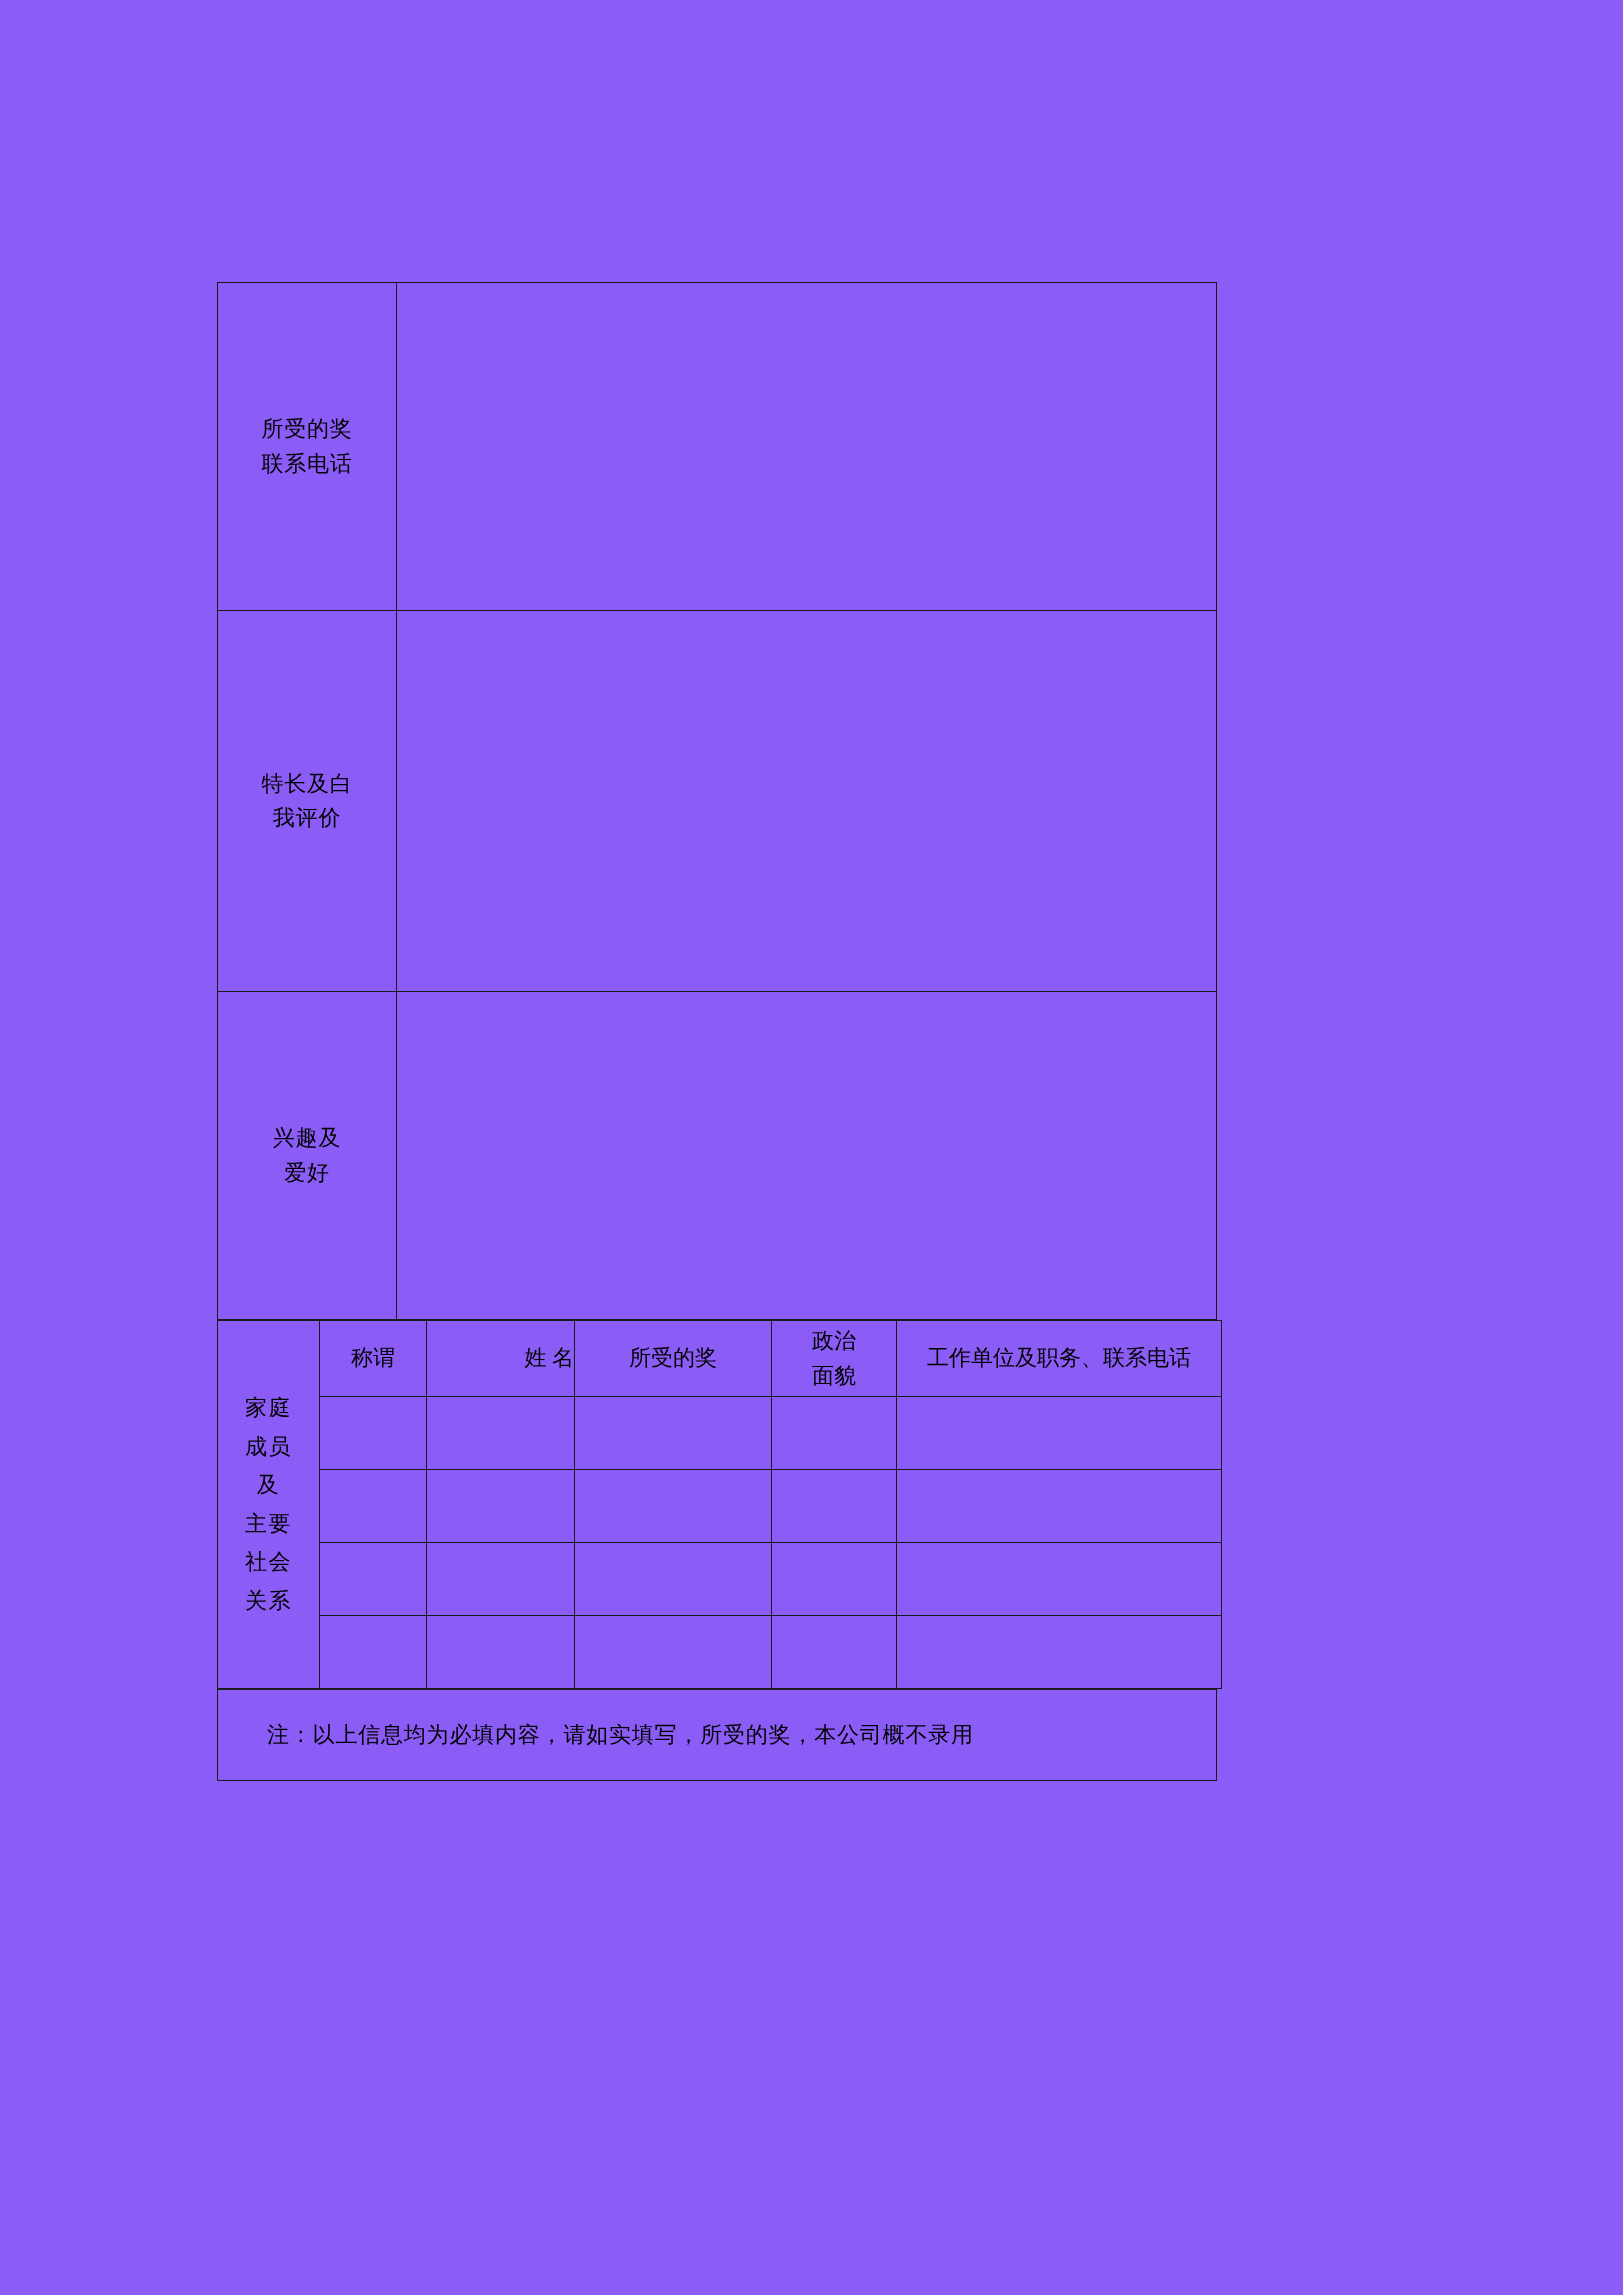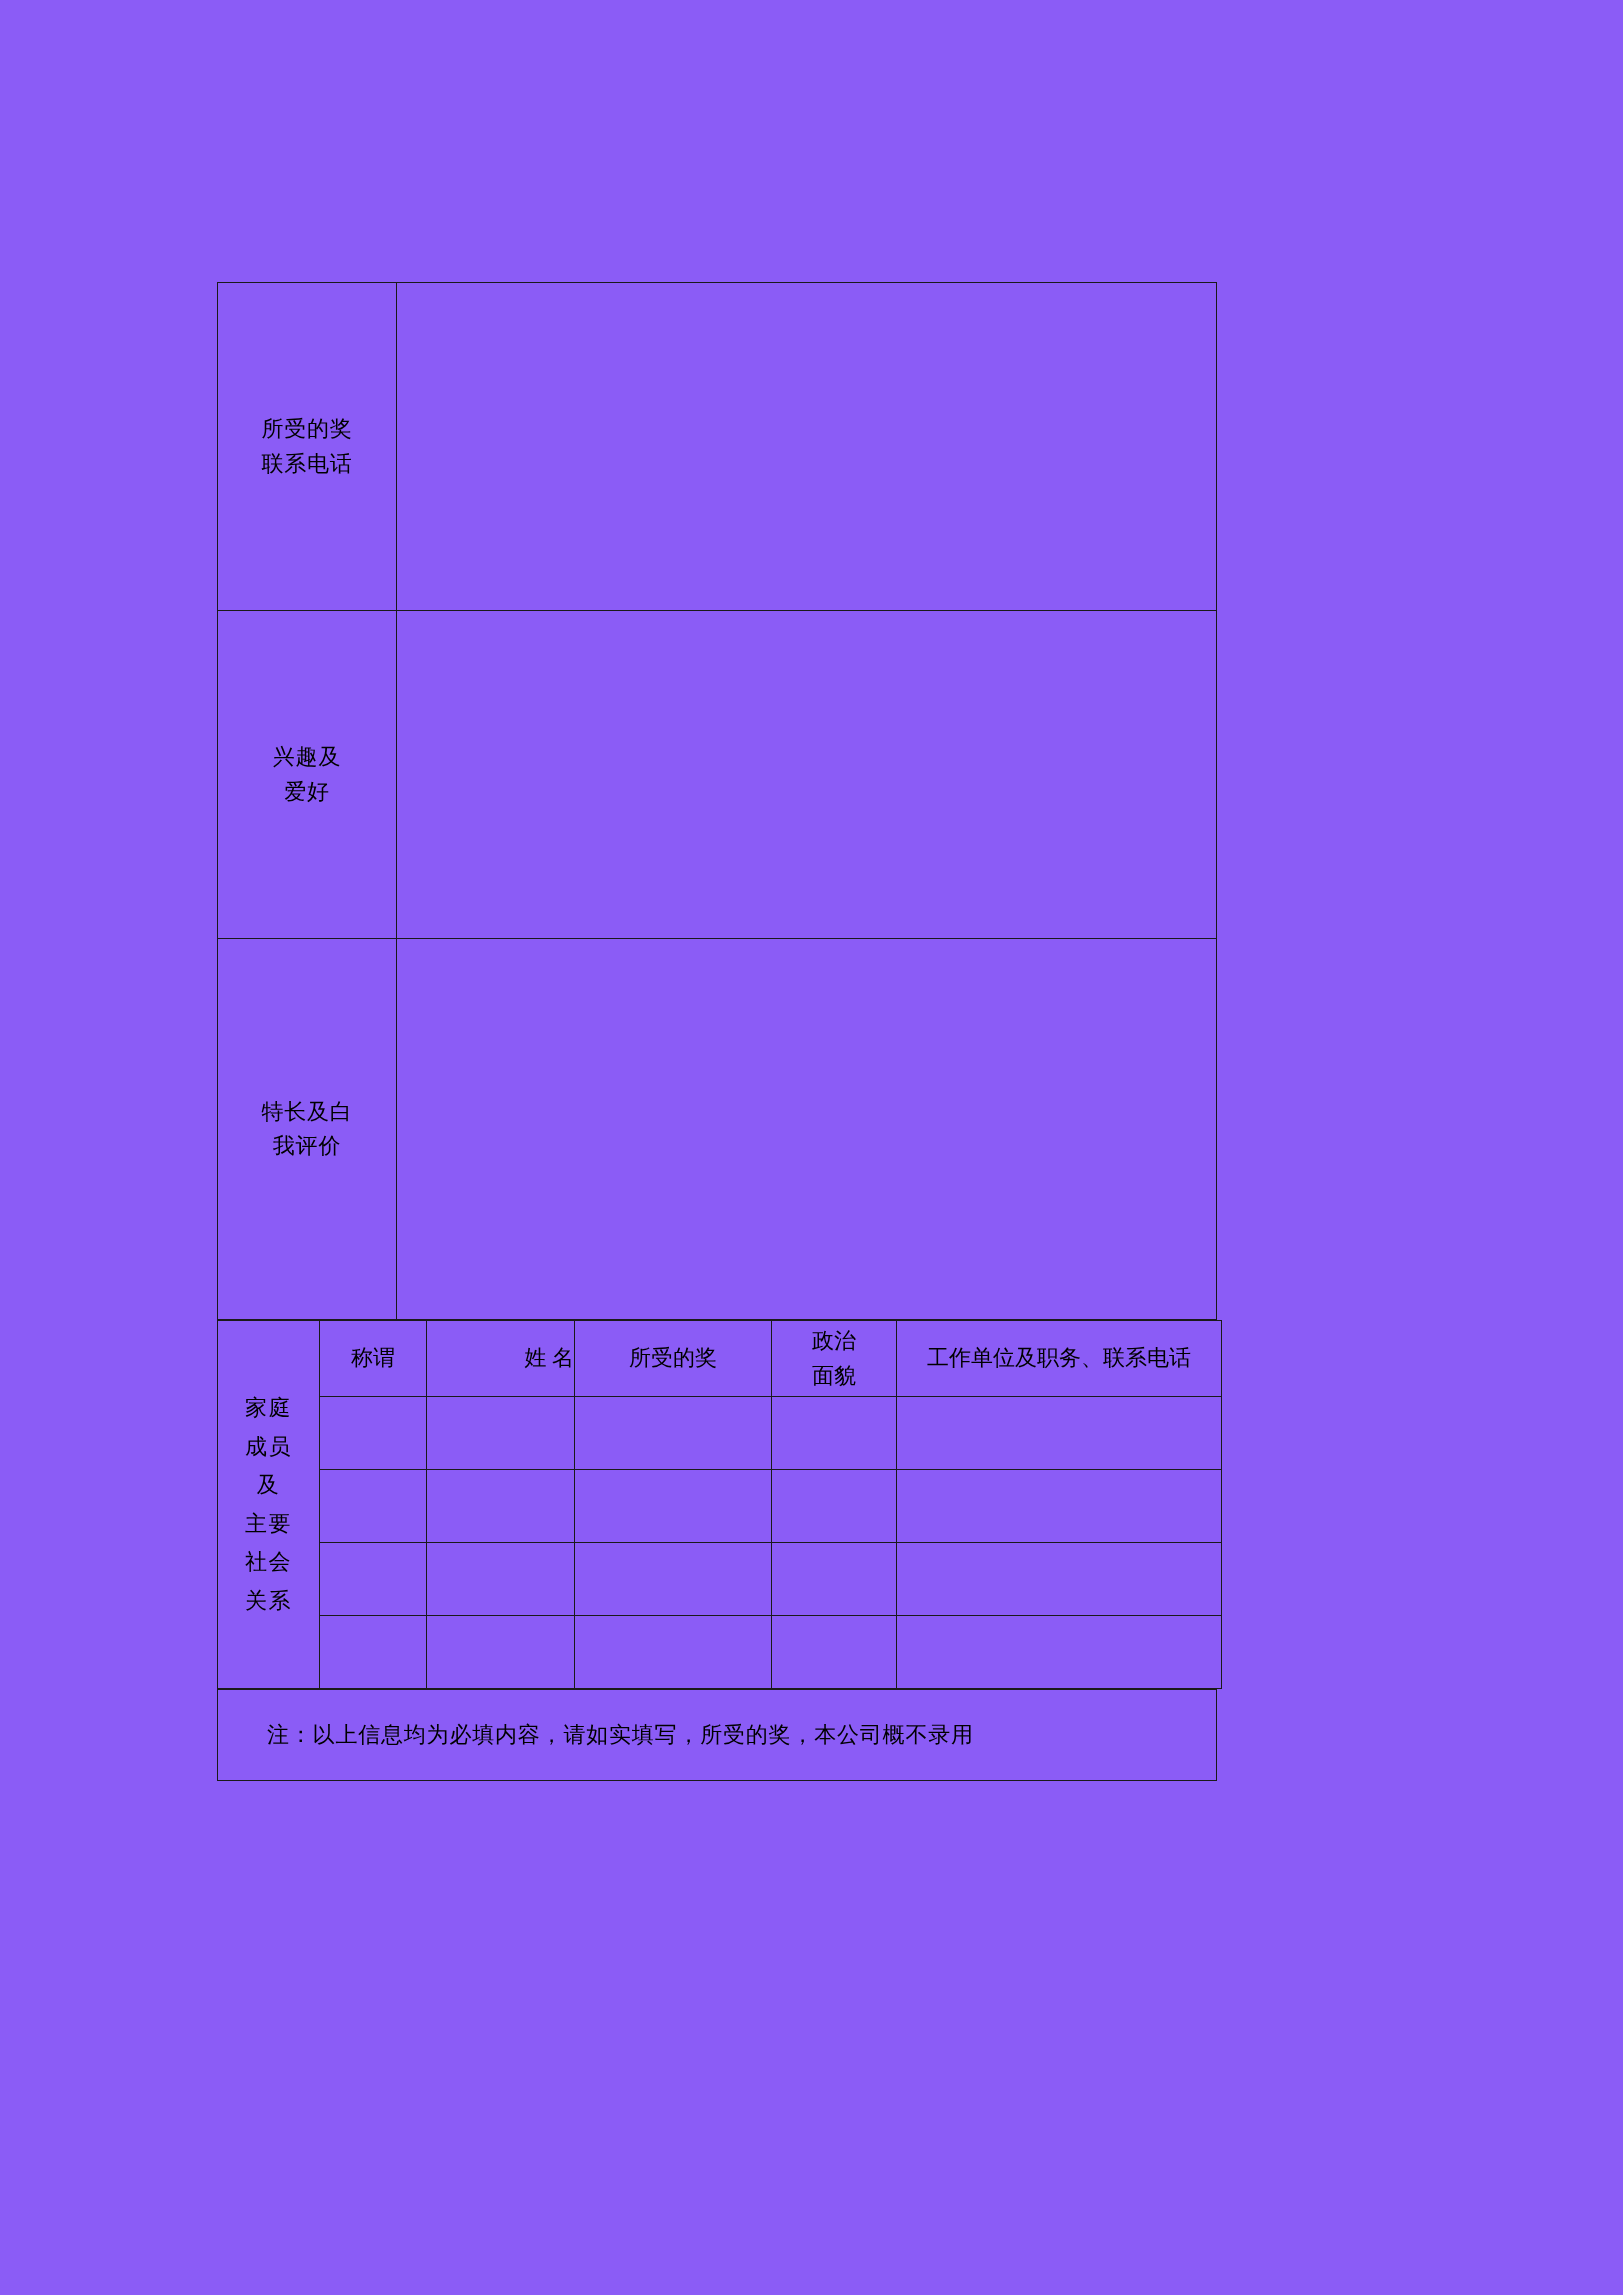--- a/index.html
+++ b/index.html
@@ -103,31 +103,31 @@
       <tbody>
         <tr>
           <td class="label-cell">
             <span class="lbl">所受的奖</span>
             <span class="lbl">联系电话</span>
           </td>
           <td class="blank-big"></td>
         </tr>
         <tr>
           <td class="label-cell">
+            <span class="lbl">特长及白</span>
+            <span class="lbl">我评价</span>
+          </td>
+          <td class="blank-tall"></td>
+        </tr>
+        <tr>
+          <td class="label-cell">
             <span class="lbl">兴趣及</span>
             <span class="lbl">爱好</span>
           </td>
           <td class="blank-mid"></td>
-        </tr>
-        <tr>
-          <td class="label-cell">
-            <span class="lbl">特长及白</span>
-            <span class="lbl">我评价</span>
-          </td>
-          <td class="blank-tall"></td>
         </tr>
       </tbody>
     </table>
 
     <table>
       <tbody>
         <tr class="fam-head">
           <td class="fam-side" rowspan="5">
             <span class="vchars">家庭</span>
             <span class="vchars">成员</span>

